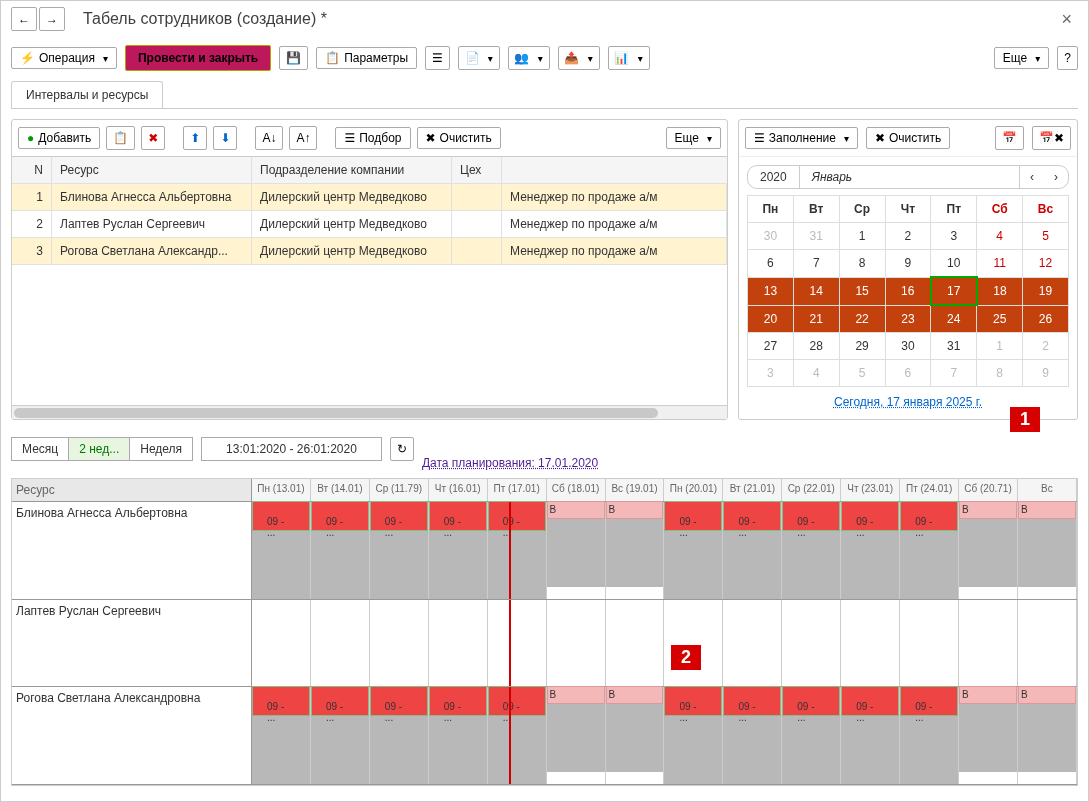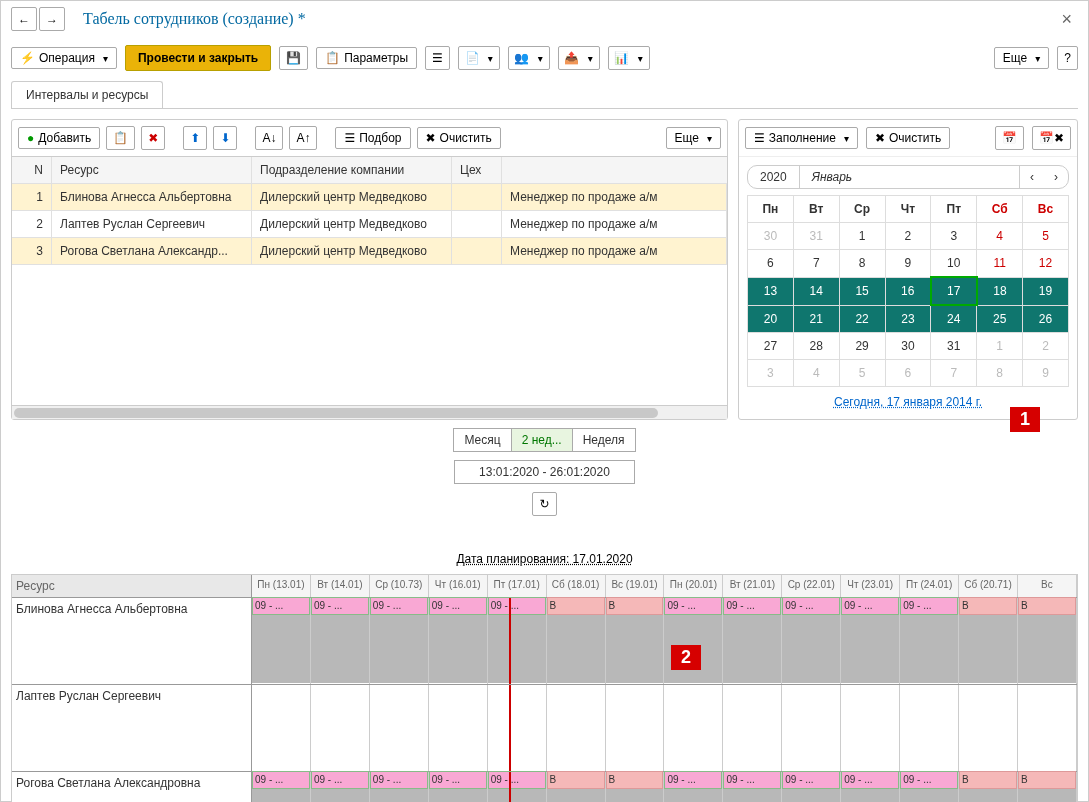--- a/index.html
+++ b/index.html
@@ -1,24 +1,24 @@
 <!DOCTYPE html>
 <html><head>
 <meta charset="utf-8">
 <style>
 * { box-sizing: border-box; margin: 0; padding: 0; }
 body { font-family: Arial, sans-serif; font-size: 12px; background: #fff; color: #333; }
 .window { width: 1089px; height: 802px; border: 1px solid #ccc; padding: 6px 10px; position: relative; }
 .header { display: flex; align-items: center; margin-bottom: 14px; }
 .nav-btns { display: flex; gap: 2px; margin-right: 18px; }
 .btn { border: 1px solid #aaa; background: #fff; padding: 3px 8px; cursor: pointer; font-size: 12px; display: inline-flex; align-items: center; gap: 4px; border-radius: 2px; }
-.title { font-size: 16px; color: #0369a1; flex: 1; font-family: Liberation Serif, serif; }
+.title { font-size: 16px; color: #404040; flex: 1; }
 .close-x { font-size: 18px; color: #666; cursor: pointer; padding: 0 6px; }
 .toolbar { display: flex; align-items: center; gap: 8px; margin-bottom: 10px; }
-.btn-yellow { background: #eab308; border-color: #b8a000; font-weight: bold; padding: 5px 12px; }
+.btn-yellow { background: #be185d; border-color: #b8a000; font-weight: bold; padding: 5px 12px; }
 .btn-icon { padding: 4px 6px; }
 .dropdown::after { content: "▾"; margin-left: 4px; font-size: 10px; }
 .spacer { flex: 1; }
 .tabs { border-bottom: 1px solid #ccc; margin-bottom: 10px; }
 .tab { display: inline-block; padding: 6px 14px; border: 1px solid #ccc; border-bottom: none; background: #fff; cursor: pointer; border-radius: 3px 3px 0 0; }
 .main-row { display: flex; gap: 10px; margin-bottom: 8px; }
 .left-pane { flex: 1; border: 1px solid #ccc; border-radius: 3px; }
 .right-pane { width: 340px; border: 1px solid #ccc; border-radius: 3px; padding: 8px; }
 .pane-toolbar { display: flex; gap: 6px; padding: 6px; align-items: center; }
 .grid { border-top: 1px solid #ccc; }
@@ -36,43 +36,43 @@
 
 .right-pane-header { display: flex; gap: 8px; margin-bottom: 10px; align-items: center; padding: 0 8px; }
 .cal-head { display: flex; align-items: center; border: 1px solid #ccc; border-radius: 10px; margin-bottom: 6px; }
 .cal-year, .cal-month { padding: 4px 12px; border-right: 1px solid #ccc; }
 .cal-month { flex: 1; font-style: italic; }
 .cal-nav { padding: 4px 10px; cursor: pointer; }
 .cal-grid { width: 100%; border-collapse: collapse; table-layout: fixed; }
 .cal-grid th, .cal-grid td { border: 1px solid #ddd; padding: 6px 0; text-align: center; font-size: 12px; }
 .cal-grid .wk { color: #c00; }
 .cal-grid .dim { color: #bbb; }
-.cal-grid .sel-range { background: #0f766e; color: #fff; }
+.cal-grid .sel-range { background: #c2410c; color: #fff; }
 .cal-grid .today { border: 2px solid #0a0; }
 .today-link { color: #0066cc; text-decoration: underline dotted; margin-top: 8px; display: block; text-align: center; }
 
 .badge { position: absolute; background: #d60000; color: #fff; font-weight: bold; font-size: 18px; padding: 2px 10px; }
 .badge-1 { right: 48px; top: 406px; }
 .badge-2 { left: 670px; top: 644px; }
 
-.planner-toolbar { display: flex; gap: 8px; align-items: center; margin: 8px 0; flex-direction: column; }
+.planner-toolbar { display: flex; gap: 8px; align-items: center; margin: 8px 0; }
 .view-toggle { border: 1px solid #aaa; display: inline-flex; }
 .view-toggle span { padding: 4px 10px; border-right: 1px solid #aaa; cursor: pointer; }
 .view-toggle span:last-child { border-right: none; }
 .view-toggle .active { background: #e8f5e0; color: #070; }
 .date-range { border: 1px solid #aaa; padding: 4px 24px; }
-.link { color: #000000; text-decoration: underline dotted; margin-top: 28px; }
+.link { color: #4c1d95; text-decoration: underline dotted; margin-top: 28px; }
 
 .planner { border: 1px solid #ccc; }
 .planner-row { display: flex; border-bottom: 1px solid #999; }
 .planner-res { width: 240px; border-right: 1px solid #999; padding: 4px; background: #e8e8e8; color: #666; }
 .planner-res.body { background: #fff; color: #333; min-height: 86px; }
 .planner-day { flex: 1; border-right: 1px solid #ccc; text-align: center; font-size: 10px; position: relative; background: #fff; }
 .planner-head .planner-day { padding: 4px 2px; color: #666; background: #f5f5f5; }
-.cell-work { background: #f9a8d4; padding: 2px; font-size: 10px; border: 1px solid #8b8; height: 18px; margin-top: -1px; }
+.cell-work { background: #ef4444; padding: 14px; font-size: 10px; border: 1px solid #8b8; height: 18px; margin-top: -1px; }
 .cell-off { background: #f5b8b8; padding: 2px; font-size: 10px; border: 1px solid #d99; height: 18px; margin-top: -1px; }
 .cell-gray { background: #b8b8b8; height: 68px; }
 .planner-day-body { flex: 1; border-right: 1px solid #ccc; min-height: 86px; position: relative; }
 .today-line { position: absolute; left: 36%; top: 0; bottom: 0; width: 2px; background: #c00; }
 </style>
 </head>
 <body>
 
 <div class="window">
   <div class="header">
@@ -280,21 +280,21 @@
               <td class="dim">3</td>
               <td class="dim">4</td>
               <td class="dim">5</td>
               <td class="dim">6</td>
               <td class="dim">7</td>
               <td class="dim">8</td>
               <td class="dim">9</td>
             </tr>
           </tbody>
       </table>
-      <a class="today-link">Сегодня, 17 января 2014 г.</a>
+      <a class="today-link">Сегодня, 17 января 2025 г.</a>
     </div>
   </div>
 
   <div class="planner-toolbar">
     <div class="view-toggle">
       <span>Месяц</span>
       <span class="active">2 нед...</span>
       <span>Неделя</span>
     </div>
     <div class="date-range">13:01:2020 - 26:01:2020</div>
@@ -303,21 +303,21 @@
       </button>
     <a class="link">Дата планирования: 17.01.2020</a>
   </div>
 
   <div class="planner">
     <div class="planner-row planner-head">
       <div class="planner-res">Ресурс</div>
       <div id="planner-days" style="display:flex;flex:1">
           <div class="planner-day">Пн (13.01)</div>
           <div class="planner-day">Вт (14.01)</div>
-          <div class="planner-day">Ср (10.73)</div>
+          <div class="planner-day">Ср (11.79)</div>
           <div class="planner-day">Чт (16.01)</div>
           <div class="planner-day">Пт (17.01)</div>
           <div class="planner-day">Сб (18.01)</div>
           <div class="planner-day">Вс (19.01)</div>
           <div class="planner-day">Пн (20.01)</div>
           <div class="planner-day">Вт (21.01)</div>
           <div class="planner-day">Ср (22.01)</div>
           <div class="planner-day">Чт (23.01)</div>
           <div class="planner-day">Пт (24.01)</div>
           <div class="planner-day">Сб (20.71)</div>

